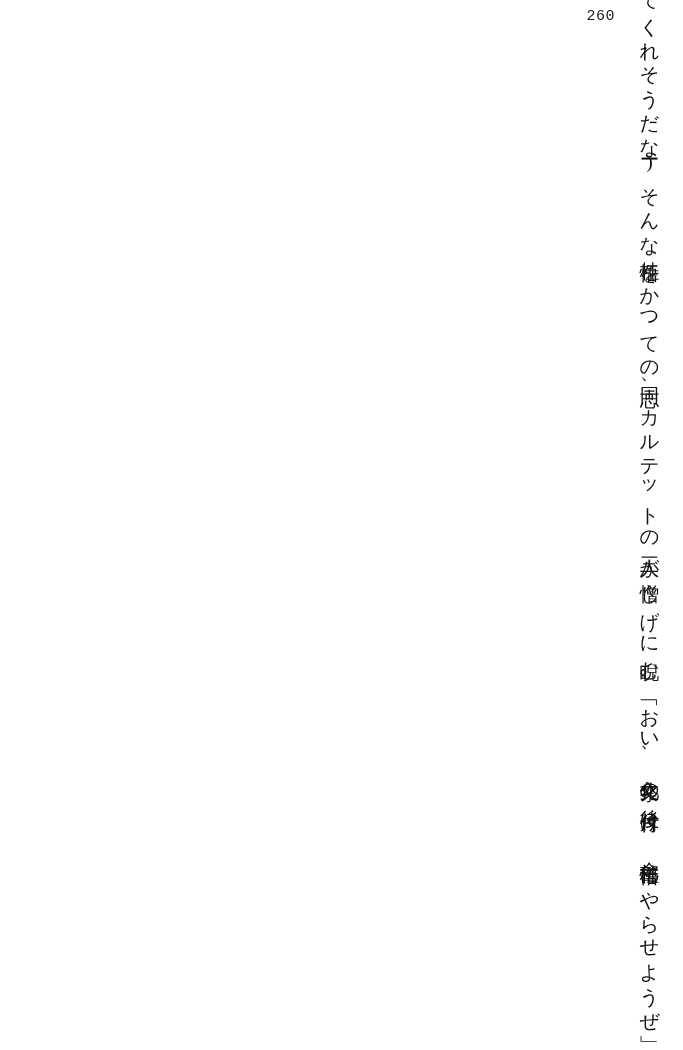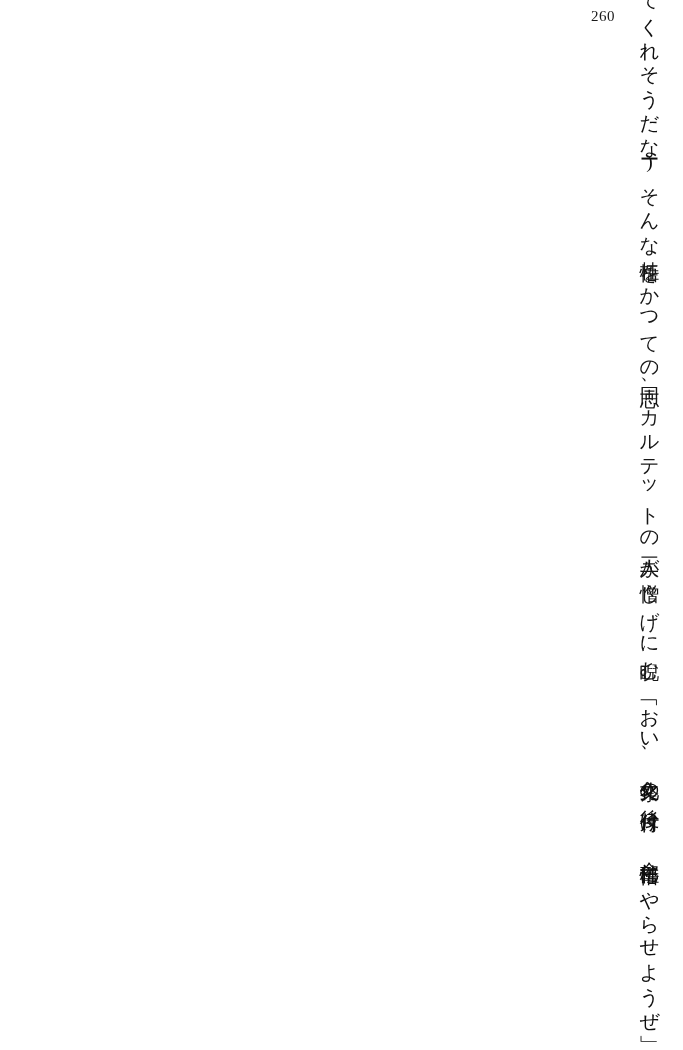--- a/index.html
+++ b/index.html
@@ -24,21 +24,21 @@
     box-sizing: border-box;
     padding: 14px 18px 18px 18px;
   }
   .page-header {
     position: absolute;
     top: 8px;
     right: 68px;
     font-size: 15px;
     letter-spacing: 0.5px;
     color: #1a1a1a;
-    font-family: Liberation Serif, serif;
+    font-family: Liberation Mono, monospace;
   }
   .text-block {
     position: absolute;
     top: 48px;
     right: 24px;
     bottom: 26px;
     left: 24px;
     display: flex;
     flex-direction: row-reverse;
     justify-content: flex-start;

